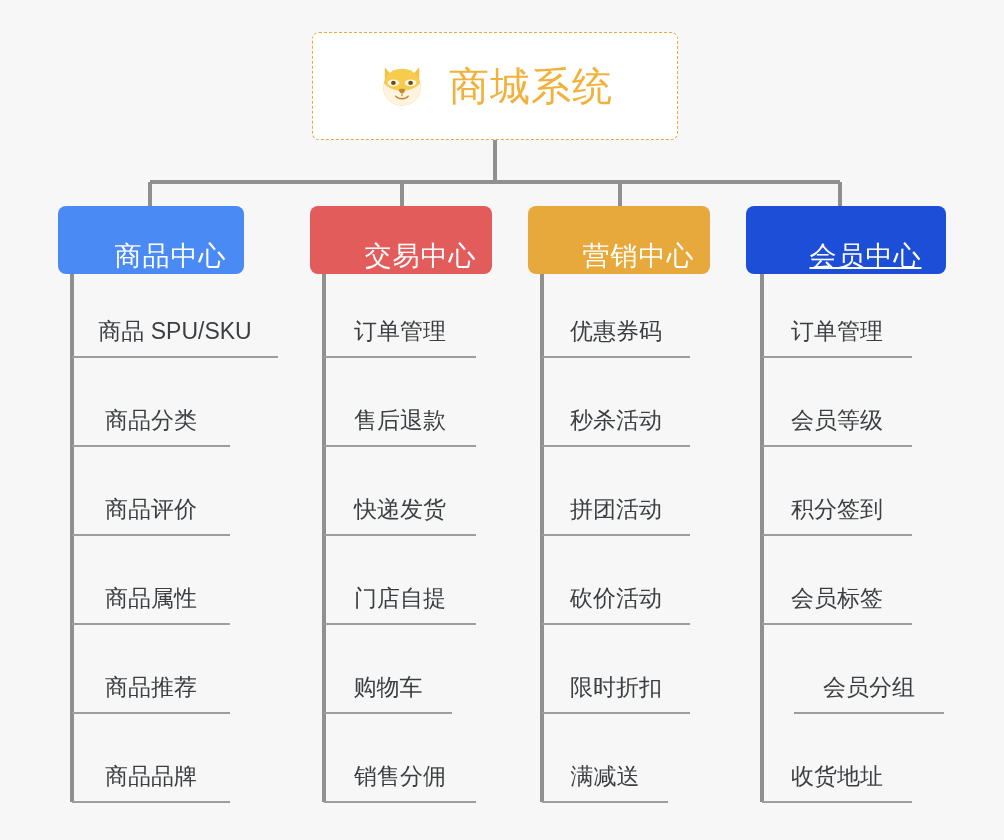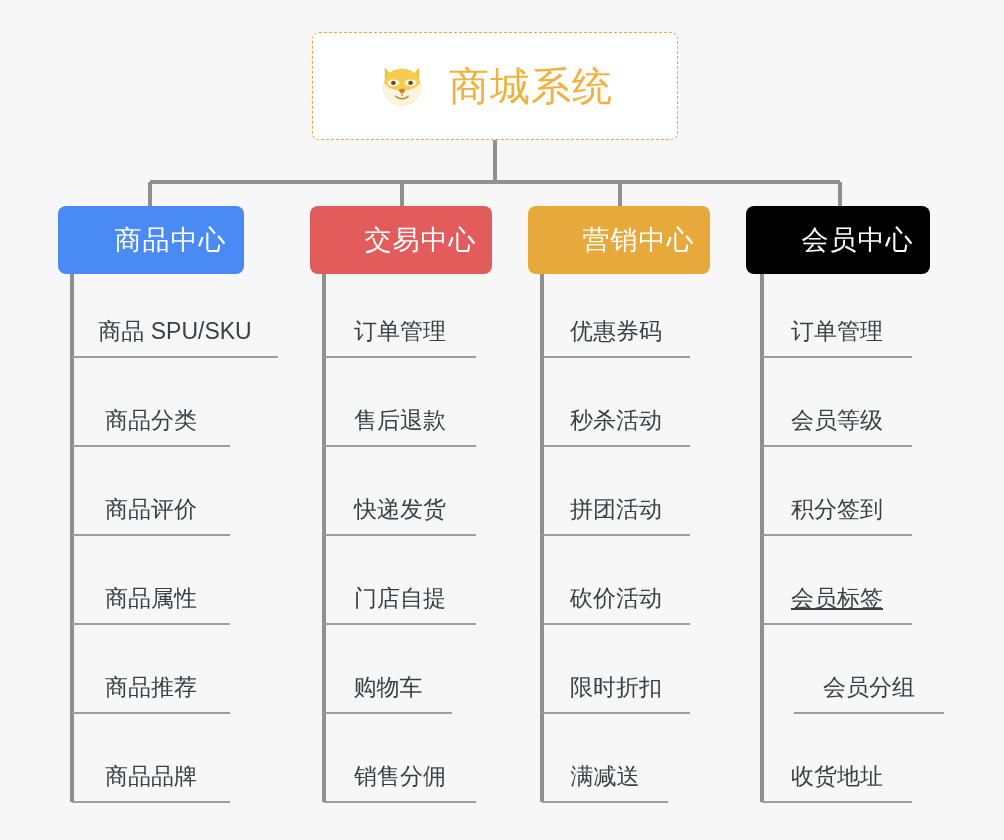--- a/index.html
+++ b/index.html
@@ -64,21 +64,21 @@
     white-space: nowrap;
   }
 
   
   .branch-header {
     position: absolute;
     height: 68px;
     box-sizing: border-box;
     border-radius: 8px;
     display: flex;
-    align-items: center;
+    align-items: flex-end;
     justify-content: center;
     color: #ffffff;
     font-size: 27px;
     letter-spacing: 1px;
     white-space: nowrap;
     padding-left: 39px;
   }
 
   
   .leaf-col {
@@ -142,21 +142,21 @@
 
   <div class="branch-header" style="left:58px; top:206px; width:186px; background:#4a8af4;">
     <span>商品中心</span>
   </div>
   <div class="branch-header" style="left:528px; top:206px; width:182px; background:#e8a93c;">
     <span>营销中心</span>
   </div>
   <div class="branch-header" style="left:310px; top:206px; width:182px; background:#e25c5c;">
     <span>交易中心</span>
   </div>
-  <div class="branch-header" style="left:746px; top:206px; width:184px; background:#000000;">
+  <div class="branch-header" style="left:746px; top:206px; width:200px; background:#1d4ed8;text-decoration:underline;">
     <span>会员中心</span>
   </div>
 
   <div class="leaf-col">
     <div class="leaf-item" style="left:72px; top:312px; width:206px;">
         <span>商品 SPU/SKU</span>
       </div>
     <div class="leaf-item" style="left:72px; top:401px; width:158px;">
         <span>商品分类</span>
       </div>
@@ -219,21 +219,21 @@
   <div class="leaf-col">
     <div class="leaf-item" style="left:762px; top:312px; width:150px;">
         <span>订单管理</span>
       </div>
     <div class="leaf-item" style="left:762px; top:401px; width:150px;">
         <span>会员等级</span>
       </div>
     <div class="leaf-item" style="left:762px; top:490px; width:150px;">
         <span>积分签到</span>
       </div>
-    <div class="leaf-item" style="left:762px; top:579px; width:150px;text-decoration:underline;">
+    <div class="leaf-item" style="left:762px; top:579px; width:150px;">
         <span>会员标签</span>
       </div>
     <div class="leaf-item" style="left:794px; top:668px; width:150px;align-items:flex-end;">
         <span>会员分组</span>
       </div>
     <div class="leaf-item" style="left:762px; top:757px; width:150px;">
         <span>收货地址</span>
       </div>
   </div>
 

